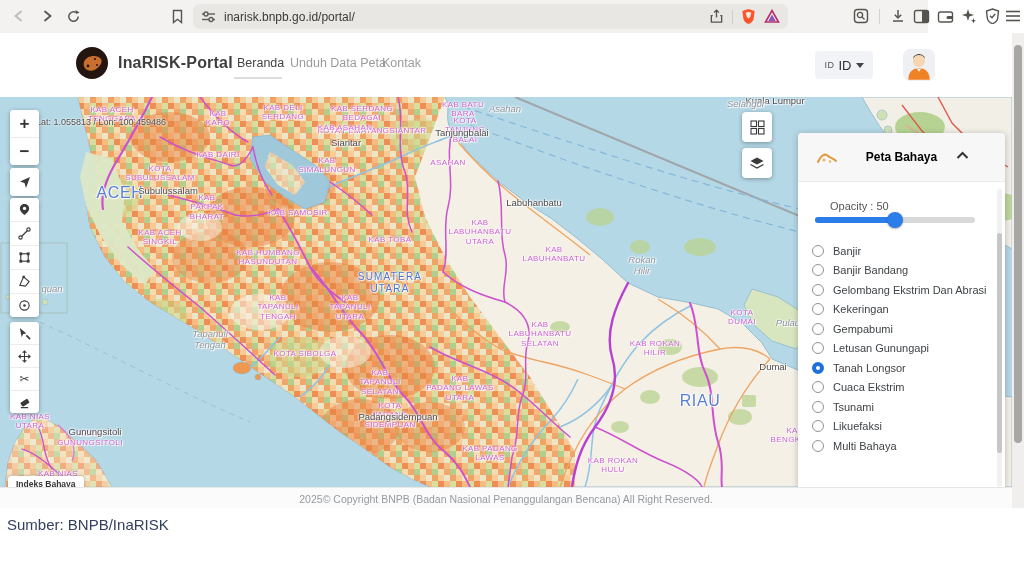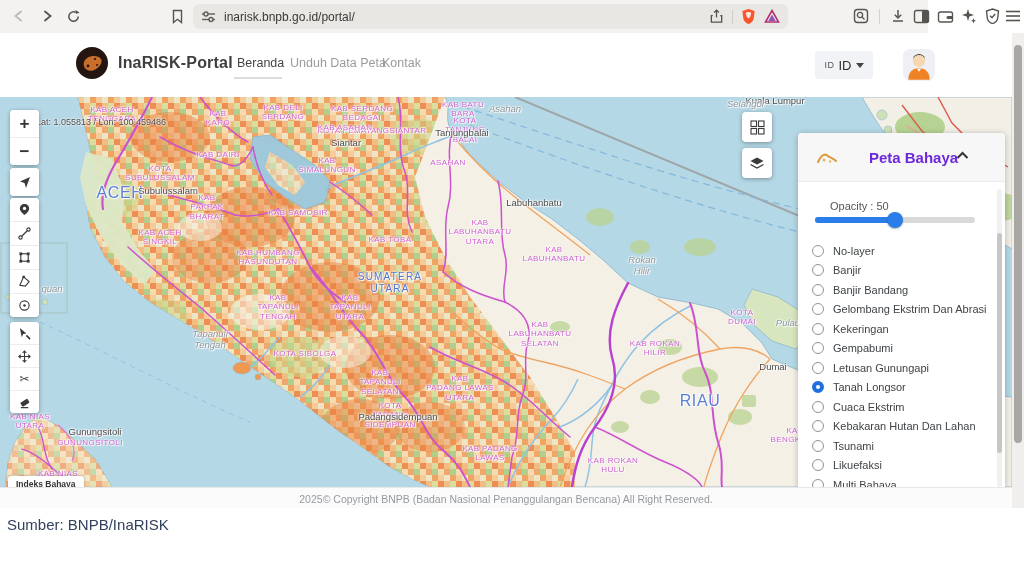--- a/index.html
+++ b/index.html
@@ -49,21 +49,21 @@
   .zoomtxt{font-size:17px;font-weight:bold;color:#333;line-height:1;}
   .tr-btn{position:absolute;width:30px;height:30px;background:#fff;border-radius:4px;
           box-shadow:0 1px 4px rgba(0,0,0,.35);display:flex;align-items:center;justify-content:center;cursor:pointer;}
   #legendbox{left:8px;top:379px;background:#fff;border-radius:3px;box-shadow:0 0 3px rgba(0,0,0,.3);
              padding:3px 8px 14px 8px;font-size:8.5px;font-weight:bold;color:#333;}
   
   #panel{left:798px;top:133px;width:207px;height:354px;background:#fff;border-radius:4px 4px 0 0;
          box-shadow:0 1px 6px rgba(0,0,0,.25);overflow:hidden;}
   #panelheader{left:0;top:0;width:207px;height:48px;background:#f7f7f7;border-bottom:1px solid #ebebeb;
                display:flex;align-items:center;cursor:pointer;}
-  #paneltitle{position:absolute;left:0;width:100%;text-align:center;font-size:15px;font-weight:bold;color:#6d28d9;padding-left:12px;}
+  #paneltitle{position:absolute;left:0;width:100%;text-align:center;font-size:12px;font-weight:bold;color:#000000;}
   #opacitylabel{left:32px;top:67px;font-size:11px;color:#555;}
   #slider{left:17px;top:84px;width:160px;height:6px;border-radius:3px;background:#d9d9d9;cursor:pointer;}
   #sliderfill{left:0;top:0;width:80px;height:6px;border-radius:3px;background:#2b7de9;}
   #sliderthumb{left:72px;top:-5px;width:16px;height:16px;border-radius:50%;background:#2b7de9;box-shadow:0 1px 2px rgba(0,0,0,.3);}
   #hazardlist{left:14px;top:108px;width:180px;}
   .opt{display:flex;align-items:center;gap:9px;height:19.5px;cursor:pointer;}
   .radio{width:12px;height:12px;border-radius:50%;border:1px solid #8f949a;box-sizing:border-box;background:#fff;flex:none;}
   .radio.sel{border:4px solid #1f6fde;}
   .optlab{font-size:11px;color:#3f4346;white-space:nowrap;}
   #panelscroll{left:199px;top:56px;width:5px;height:298px;background:#f1f1f1;border-radius:3px;}
@@ -555,24 +555,20 @@
       </svg>
   </div>
   <span id="opacitylabel" class="abs">Opacity : 50</span>
   <div id="slider" class="abs">
     <div id="sliderfill" class="abs"></div>
     <div id="sliderthumb" class="abs"></div>
   </div>
   <div id="hazardlist" class="abs">
       <div class="opt">
         <span class="radio"></span>
-        <span class="optlab">No-layer</span>
-      </div>
-      <div class="opt">
-        <span class="radio"></span>
         <span class="optlab">Banjir</span>
       </div>
       <div class="opt">
         <span class="radio"></span>
         <span class="optlab">Banjir Bandang</span>
       </div>
       <div class="opt">
         <span class="radio"></span>
         <span class="optlab">Gelombang Ekstrim Dan Abrasi</span>
       </div>
@@ -588,24 +584,20 @@
         <span class="radio"></span>
         <span class="optlab">Letusan Gunungapi</span>
       </div>
       <div class="opt">
         <span class="radio sel"></span>
         <span class="optlab">Tanah Longsor</span>
       </div>
       <div class="opt">
         <span class="radio"></span>
         <span class="optlab">Cuaca Ekstrim</span>
-      </div>
-      <div class="opt">
-        <span class="radio"></span>
-        <span class="optlab">Kebakaran Hutan Dan Lahan</span>
       </div>
       <div class="opt">
         <span class="radio"></span>
         <span class="optlab">Tsunami</span>
       </div>
       <div class="opt">
         <span class="radio"></span>
         <span class="optlab">Likuefaksi</span>
       </div>
       <div class="opt">

